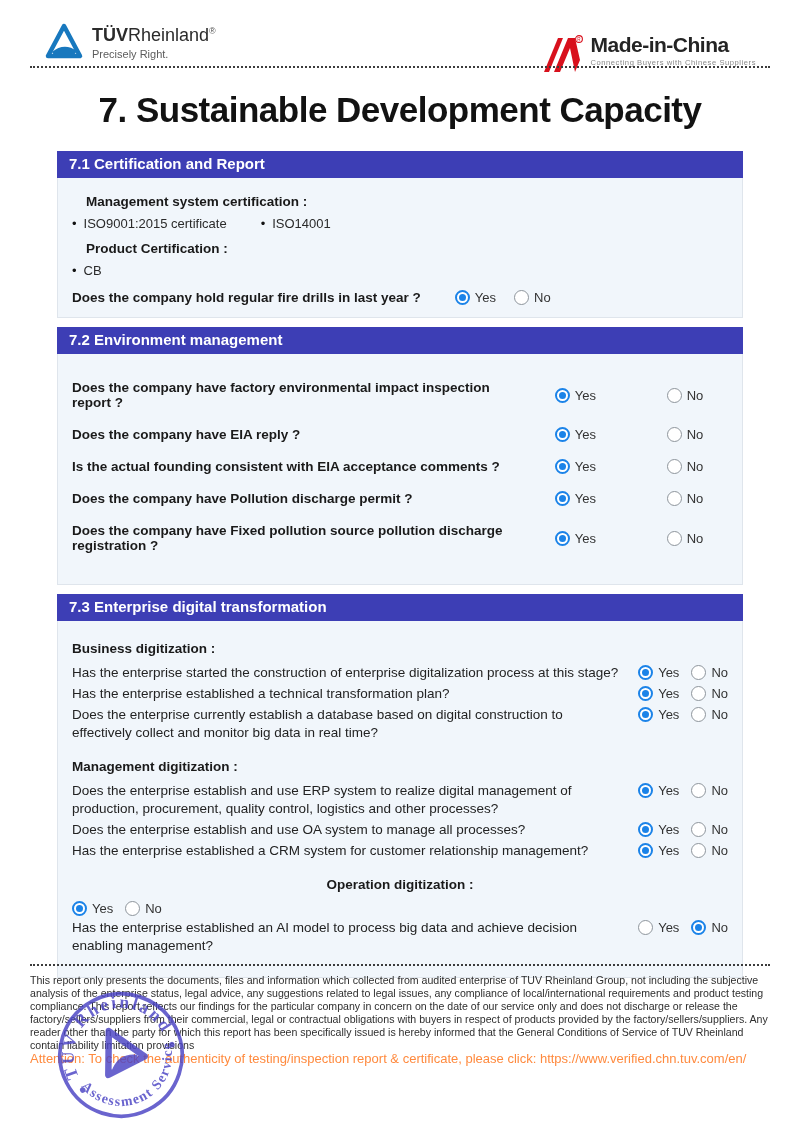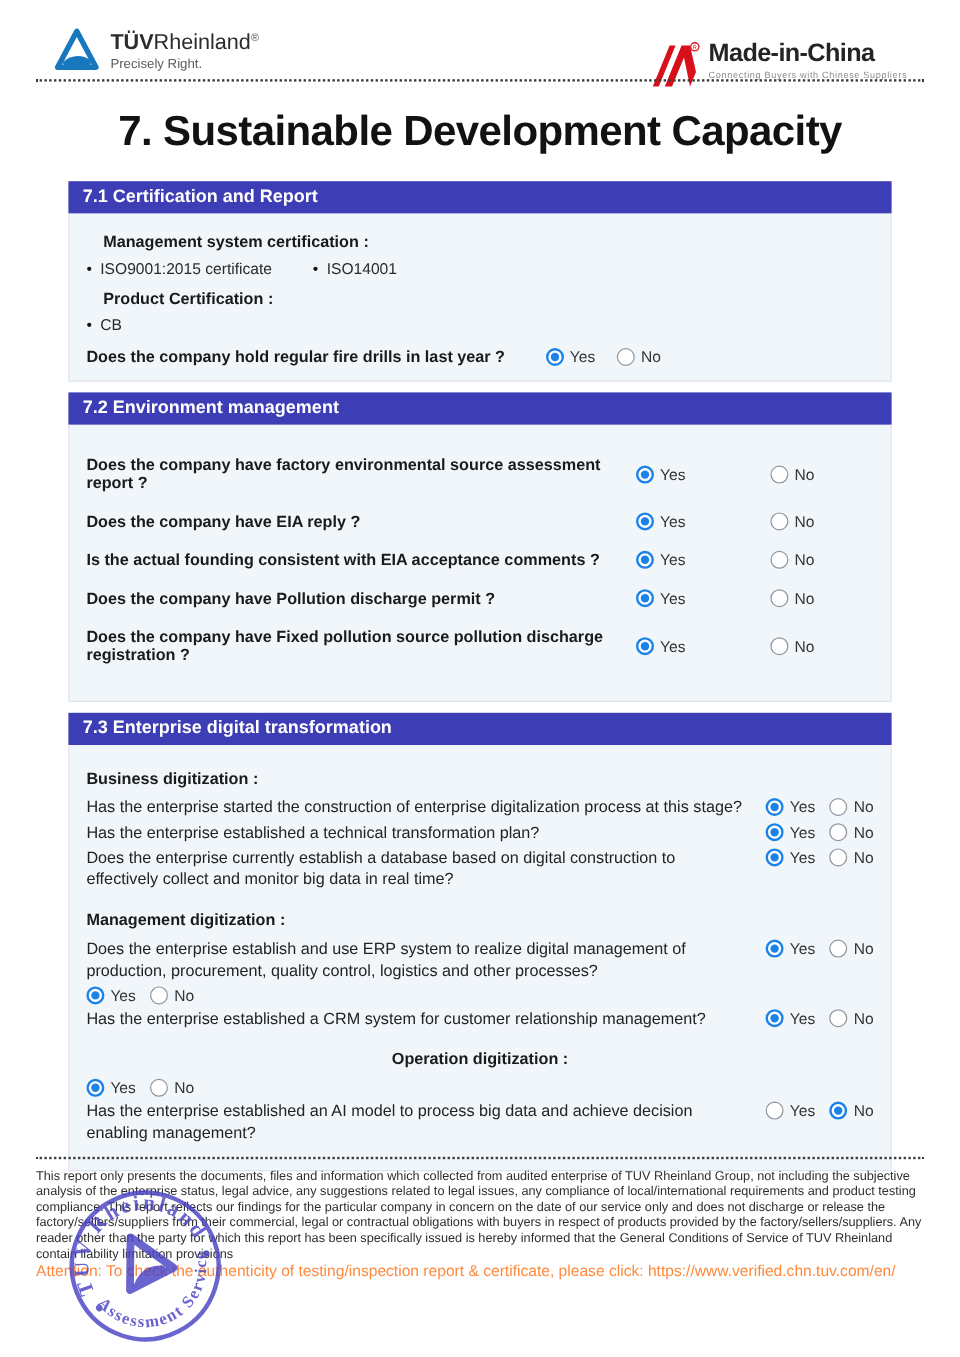--- a/index.html
+++ b/index.html
@@ -43,21 +43,21 @@
 
   .fld-label { font-size:13.5px; font-weight:700; color:#191919; margin:6px 0 7px 14px; }
   .bullets { display:flex; gap:34px; margin:2px 0 10px 0; }
   .bullet-item { font-size:13px; color:#2a2a2a; }
   .bullet-item::before { content:"•"; margin-right:7px; color:#111; }
 
   .inline-q { display:flex; align-items:center; margin-top:12px;gap:24px; }
   .inline-q .q-text { font-size:13.5px; font-weight:700; margin-right:10px; }
 
   
-  .rg { display:flex; align-items:center; }
+  .rg { display:flex; align-items:center;justify-content:center; }
   .ropt { display:flex; align-items:center; }
   .radio {
     width:15px; height:15px; border-radius:50%; background:#fff;
     border:1.5px solid #8e959c; display:inline-flex; align-items:center; justify-content:center;
     flex:0 0 auto;
   }
   .radio.checked { border:2px solid #1b83e8; }
   .radio.checked::after { content:""; width:7px; height:7px; border-radius:50%; background:#1b83e8; }
   .rlabel { font-size:13px; color:#333; margin-left:5px; }
 
@@ -152,21 +152,21 @@
           </span>
         </div>
       </div>
     </div>
 
     <div class="sec">
       <div class="sec-bar">7.2 Environment management</div>
       <div class="sec-panel" style="padding-top:18px; padding-bottom:22px;">
 
         <div class="q-row-wide">
-          <span class="q-text">Does the company have factory environmental source assessment report ?</span>
+          <span class="q-text">Does the company have factory environmental impact inspection report ?</span>
           <span class="rg rg-wide">
             <span class="ropt">
                 <span class="radio checked"></span>
                 <span class="rlabel">Yes</span>
               </span>
             <span class="ropt">
                 <span class="radio"></span>
                 <span class="rlabel">No</span>
               </span>
           </span>
@@ -284,20 +284,21 @@
                 <span class="radio checked"></span>
                 <span class="rlabel">Yes</span>
               </span>
             <span class="ropt">
                 <span class="radio"></span>
                 <span class="rlabel">No</span>
               </span>
           </span>
         </div>
         <div class="q-row">
+          <span class="q-text">Does the enterprise establish and use OA system to manage all processes?</span>
           <span class="rg rg-compact">
             <span class="ropt">
                 <span class="radio checked"></span>
                 <span class="rlabel">Yes</span>
               </span>
             <span class="ropt">
                 <span class="radio"></span>
                 <span class="rlabel">No</span>
               </span>
           </span>

